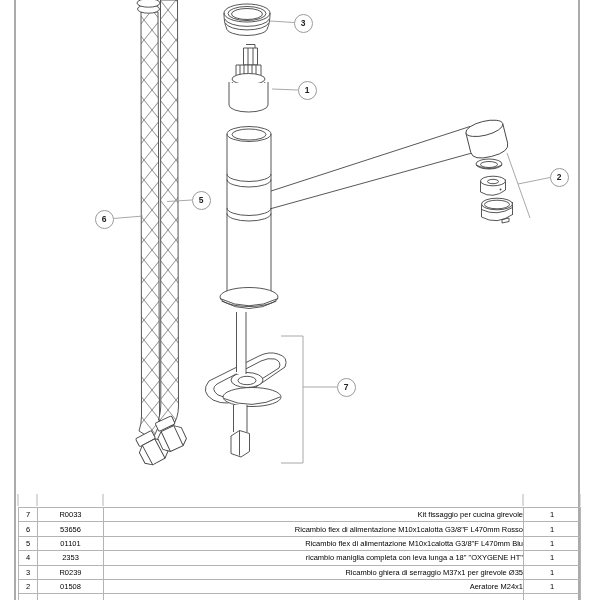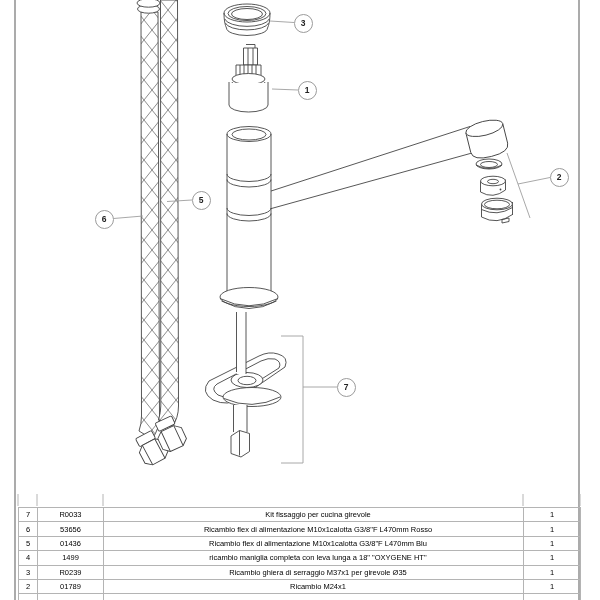--- a/index.html
+++ b/index.html
@@ -12,21 +12,21 @@
   .callout{position:absolute;width:19px;height:19px;border:1px solid #9b9b9b;
            border-radius:50%;background:#fff;font-size:8.5px;font-weight:bold;
            color:#222;display:flex;align-items:center;justify-content:center;
            box-sizing:border-box;}
   #parts-table-wrap{position:absolute;left:18px;top:507px;width:562px;}
   table{border-collapse:collapse;table-layout:fixed;width:562px;
         font-size:7.5px;color:#000;}
   td{border:1px solid #b4b4b4;height:13.4px;padding:0;white-space:nowrap;
      overflow:hidden;line-height:13px;}
   td.c{text-align:center;}
-  td.d{text-align:center;padding-left:9px;}
+  td.d{text-align:right;padding-left:9px;}
   col.pos{width:19px;} col.code{width:66px;} col.desc{width:420px;} col.qty{width:57px;}
 </style>
 </head>
 <body>
 
 <div id="border-left" class="page-border"></div>
 <div id="border-right" class="page-border"></div>
 
 <svg id="diagram-svg" width="600" height="506" viewBox="0 0 600 506">
   <defs>
@@ -183,40 +183,40 @@
         <td class="c">1</td>
       </tr>
       <tr>
         <td class="c">6</td>
         <td class="c">53656</td>
         <td class="d">Ricambio flex di alimentazione M10x1calotta G3/8"F L470mm Rosso</td>
         <td class="c">1</td>
       </tr>
       <tr>
         <td class="c">5</td>
-        <td class="c">01436</td>
+        <td class="c">01101</td>
         <td class="d">Ricambio flex di alimentazione M10x1calotta G3/8"F L470mm Blu</td>
         <td class="c">1</td>
       </tr>
       <tr>
         <td class="c">4</td>
-        <td class="c">1499</td>
+        <td class="c">2353</td>
         <td class="d">ricambio maniglia completa con leva lunga a 18" "OXYGENE HT"</td>
         <td class="c">1</td>
       </tr>
       <tr>
         <td class="c">3</td>
         <td class="c">R0239</td>
         <td class="d">Ricambio ghiera di serraggio M37x1 per girevole Ø35</td>
         <td class="c">1</td>
       </tr>
       <tr>
         <td class="c">2</td>
-        <td class="c">01789</td>
-        <td class="d">Ricambio M24x1</td>
+        <td class="c">01508</td>
+        <td class="d">Aeratore M24x1</td>
         <td class="c">1</td>
       </tr>
       <tr>
         <td class="c"></td>
         <td class="c"></td>
         <td class="d"></td>
         <td class="c"></td>
       </tr>
     </tbody>
   </table>

